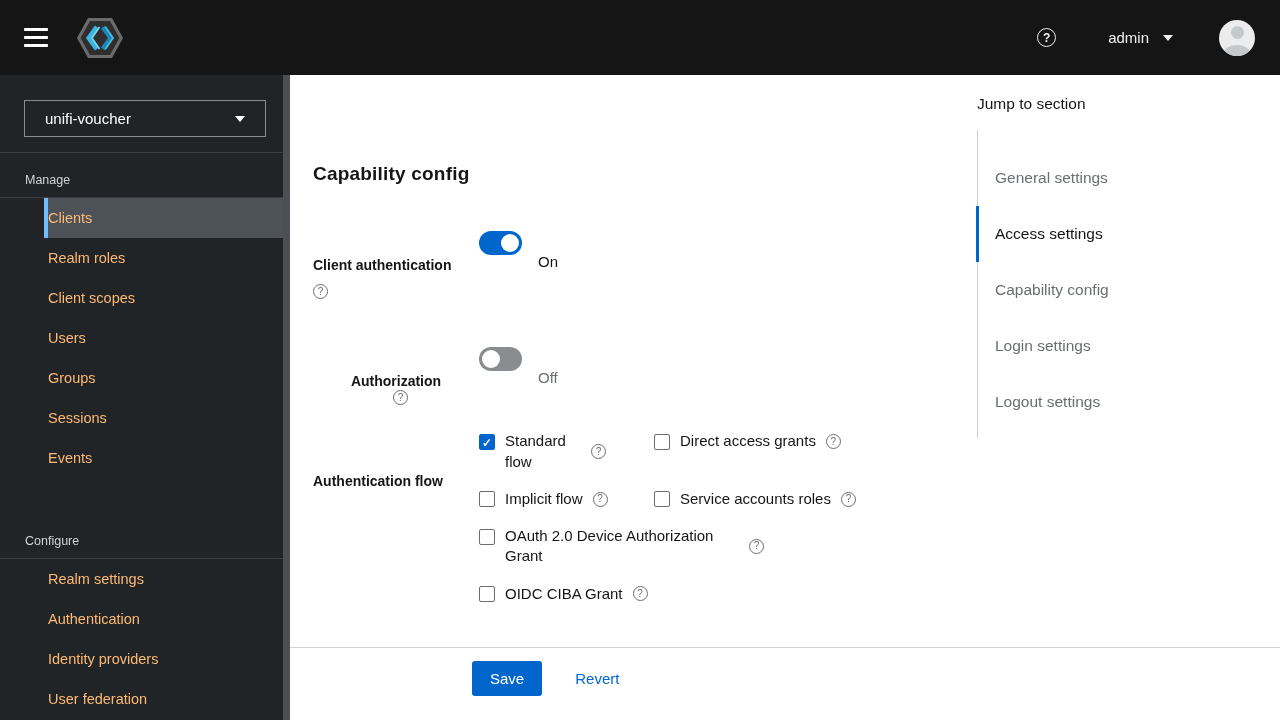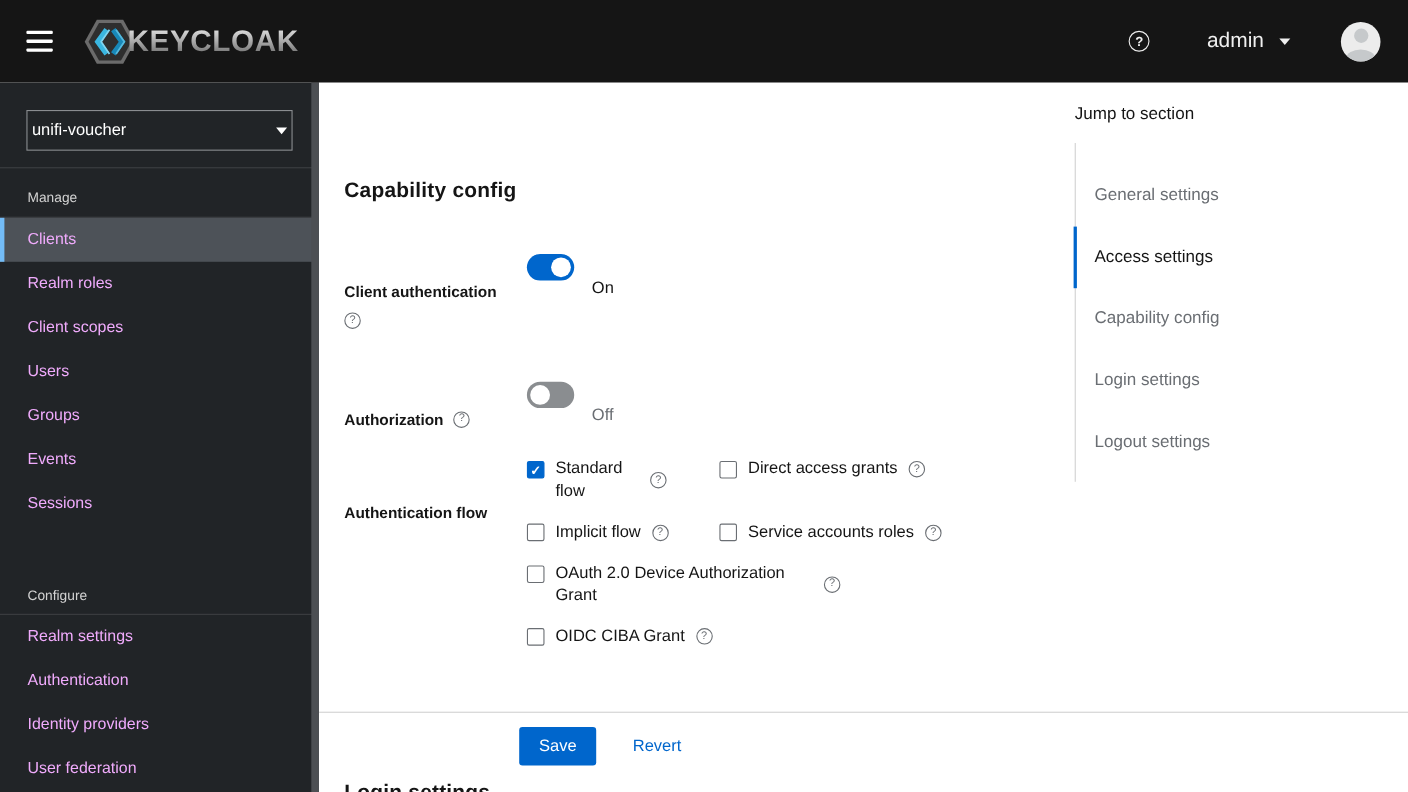--- a/index.html
+++ b/index.html
@@ -25,71 +25,71 @@
     -webkit-background-clip:text; background-clip:text; color:#9e9e9e;
     -webkit-text-fill-color:transparent;
   }
   .header-right { margin-left:auto; display:flex; align-items:center; margin-right:25px; }
   .hdr-help {
     width:19px; height:19px; border:1.5px solid #f0f0f0; border-radius:50%;
     color:#f0f0f0; font-size:12px; display:flex; align-items:center; justify-content:center;
     cursor:pointer; font-weight:bold;
   }
   .hdr-user { display:flex; align-items:center; margin-left:52px; cursor:pointer; }
-  .hdr-user-name { color:#f0f0f0; font-size:19px; }
+  .hdr-user-name { color:#f0f0f0; font-size:15px; }
   .caret-down {
     width:0; height:0; border-left:5px solid transparent; border-right:5px solid transparent;
     border-top:6px solid #f0f0f0; margin-left:14px;
   }
   .avatar {
     width:36px; height:36px; border-radius:50%; background:#ececec;
     margin-left:46px; position:relative; overflow:hidden; cursor:pointer;
   }
   .avatar .head { position:absolute; top:6px; left:11.5px; width:13px; height:13px; border-radius:50%; background:#c6c9cb; }
   .avatar .body { position:absolute; bottom:-5px; left:5px; width:26px; height:16px; border-radius:50% 50% 0 0; background:#c6c9cb; }
 
   
   .sidebar {
     position:absolute; top:75px; left:0; width:290px; height:645px;
     background:#212427; color:#fff;
   }
   .realm-select {
     margin:25px 24px 0 24px; height:37px; border:1px solid #8a8d90;
     display:flex; align-items:center; justify-content:space-between;
-    padding:0 4px; font-size:15px; color:#fff; cursor:pointer; background:#212427;
+    padding:0 20px; font-size:15px; color:#fff; cursor:pointer; background:#212427;
   }
   .realm-caret {
     width:0; height:0; border-left:5px solid transparent; border-right:5px solid transparent;
     border-top:6px solid #fff;
   }
   .sidebar-top-divider { margin-top:15px; border-bottom:1px solid #3c3f42; }
   .nav-section-title {
     padding:20px 0 10px 25px; font-size:12.5px; color:#d2d2d2;
     border-bottom:1px solid #3c3f42;
   }
   .nav-item {
-    height:40px; display:flex; align-items:center; padding-left:21px;
-    border-left:4px solid transparent; font-size:14.5px; color:#f0abfc; cursor:pointer;
+    height:40px; display:flex; align-items:center; 
+    border-left:4px solid transparent; font-size:14.5px; color:#fdba74; cursor:pointer;margin-left:44px;
   }
   .nav-item.active { background:#4d5258; border-left-color:#73bcf7; }
   .nav-group-configure { margin-top:36px; }
   .sidebar-scrollbar {
     position:absolute; top:0; right:0; width:7px; height:645px; background:#4c4f53; cursor:pointer;
   }
 
   
   .main { position:absolute; left:290px; top:75px; width:990px; height:645px; background:#fff; }
   .content { position:absolute; left:23px; top:88px; width:645px; }
   .section-title { font-size:19px; font-weight:700; color:#151515; margin:0 0 30px 0; letter-spacing:0.2px; }
 
   .form-row { display:flex; align-items:flex-start; }
   .row-client-auth { margin-bottom:32px; }
   .row-authz { margin-bottom:26px; }
   .form-label { width:166px; flex:none; font-size:14px; font-weight:bold; color:#151515; line-height:1.3; padding-top:4px;margin-top:37px; }
-  .label-inline { display:flex; align-items:center; }
+  .label-inline { display:flex; align-items:center;flex-direction:column; }
   .label-inline .help-icon { margin-left:9px; }
   .label-help-below { margin-top:10px; }
 
   .help-icon {
     width:15px; height:15px; border:1px solid #6a6e73; border-radius:50%;
     color:#6a6e73; font-size:10px; line-height:1; display:inline-flex; flex:none;
     align-items:center; justify-content:center; cursor:pointer; font-weight:normal;
   }
 
   .control-inline { display:flex; align-items:center; }
@@ -155,21 +155,20 @@
   </div>
   <div class="brand">
     <svg viewBox="0 0 48 44">
       <polygon points="12,2 36,2 47,22 36,42 12,42 1,22" fill="#6b6b6b"></polygon>
       <polygon points="14,5 34,5 43.5,22 34,39 14,39 4.5,22" fill="#2e2e2e"></polygon>
       <polyline points="21,11 13,22 21,33" fill="none" stroke="#3ab6e0" stroke-width="5"></polyline>
       <polyline points="27,11 35,22 27,33" fill="none" stroke="#1888b8" stroke-width="5"></polyline>
       <polyline points="23.5,11 16,22 23.5,33" fill="none" stroke="#7fd4f0" stroke-width="1.6"></polyline>
       <polyline points="29.5,11 37,22 29.5,33" fill="none" stroke="#55b9dd" stroke-width="1.6"></polyline>
     </svg>
-    <span class="brand-text">KEYCLOAK</span>
   </div>
   <div class="header-right">
     <div class="hdr-help">?</div>
     <div class="hdr-user">
       <span class="hdr-user-name">admin</span>
       <span class="caret-down"></span>
     </div>
     <div class="avatar">
       <div class="head"></div>
       <div class="body"></div>
@@ -184,22 +183,22 @@
   </div>
   <div class="sidebar-top-divider"></div>
 
   <div class="nav-group">
     <div class="nav-section-title">Manage</div>
     <div class="nav-item active">Clients</div>
     <div class="nav-item">Realm roles</div>
     <div class="nav-item">Client scopes</div>
     <div class="nav-item">Users</div>
     <div class="nav-item">Groups</div>
+    <div class="nav-item">Sessions</div>
     <div class="nav-item">Events</div>
-    <div class="nav-item">Sessions</div>
   </div>
 
   <div class="nav-group nav-group-configure">
     <div class="nav-section-title">Configure</div>
     <div class="nav-item">Realm settings</div>
     <div class="nav-item">Authentication</div>
     <div class="nav-item">Identity providers</div>
     <div class="nav-item">User federation</div>
   </div>
 

